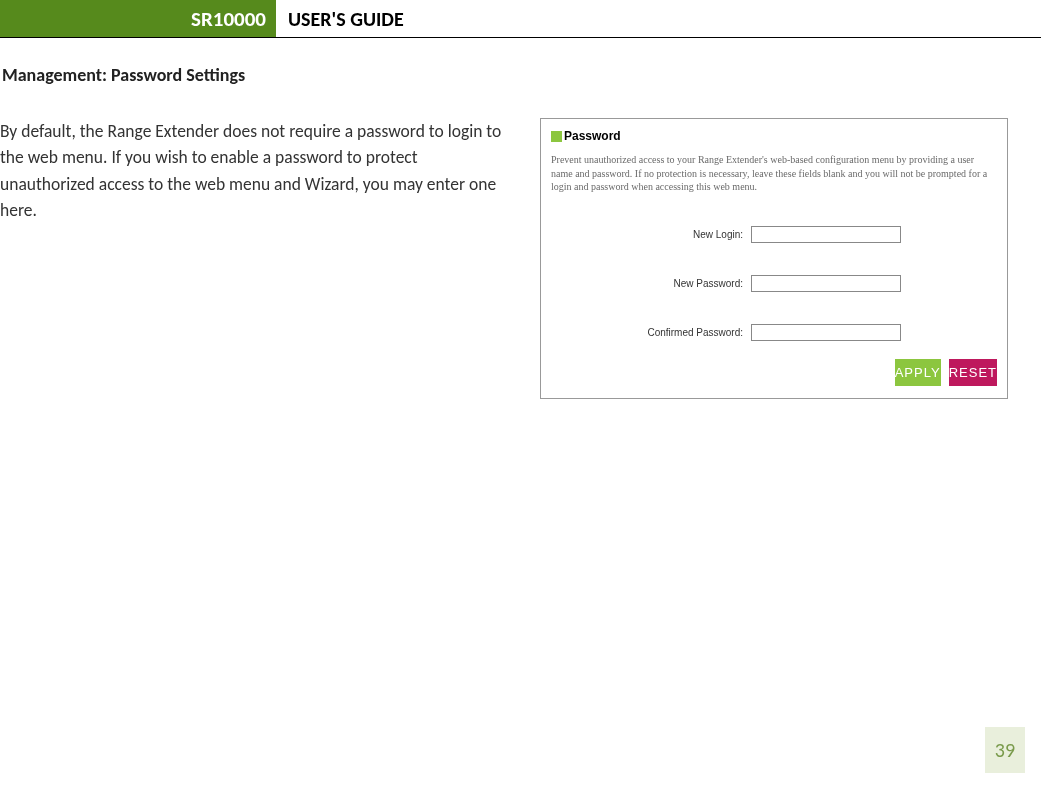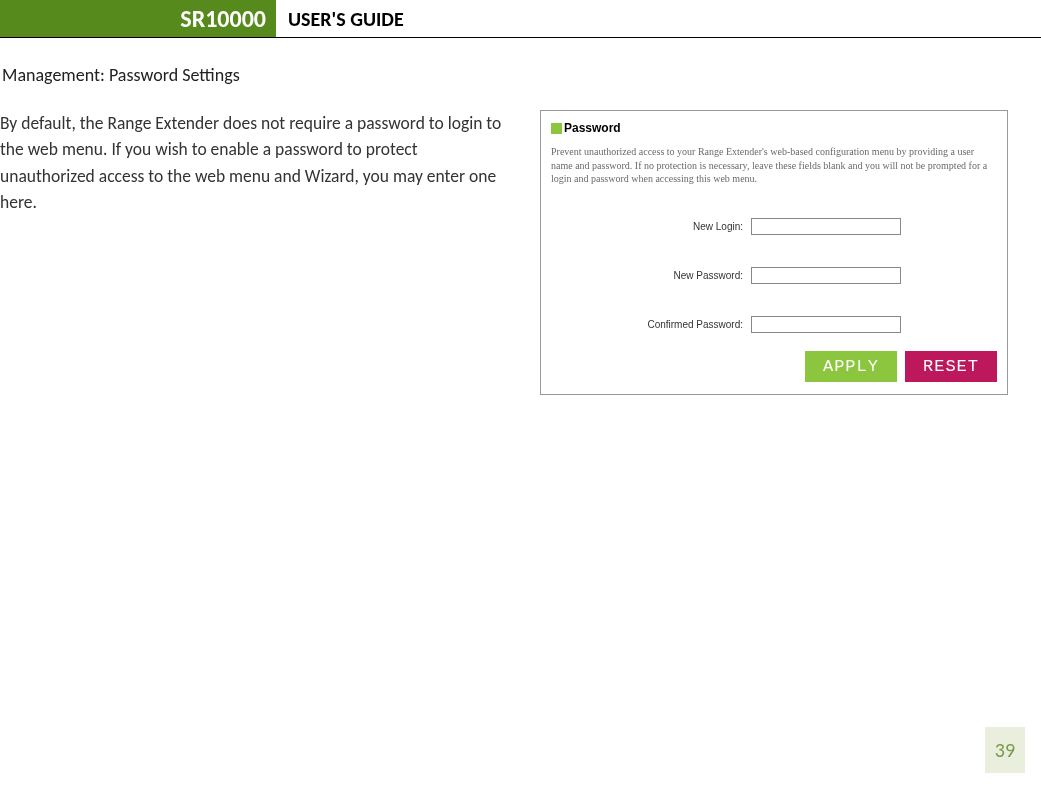--- a/index.html
+++ b/index.html
@@ -14,43 +14,43 @@
       width: 100%;
       border-bottom: 1.5px solid #000;
       display: flex;
       align-items: stretch;
       height: 38px;
     }
     .model-badge {
       background: #568a1c;
       color: #fff;
       font-weight: bold;
-      font-size: 24px;
+      font-size: 21px;
       display: flex;
       align-items: center;
       justify-content: flex-end;
       padding: 0 10px 0 0;
       width: 276px;
     }
     .guide-title {
       font-weight: bold;
       font-size: 20px;
       display: flex;
       align-items: center;
       padding-left: 12px;
       color: #000;
     }
     .page-body {
       padding: 26px 0 0 0;
     }
     .section-heading {
-      font-weight: normal;
+      font-weight: bold;
       font-size: 18px;
       color: #222;
-      margin: 0 0 24px 2px;
+      margin: 0 0 32px 2px;
     }
     .two-col {
       display: flex;
       align-items: flex-start;
       gap: 30px;
     }
     .desc-text {
       width: 510px;
       font-size: 17.5px;
       line-height: 1.5;
@@ -107,26 +107,26 @@
       font-size: 10px;
       padding: 0 2px;
     }
     .button-row {
       display: flex;
       justify-content: flex-end;
       gap: 8px;
       margin-top: 18px;
     }
     .btn {
-      font-size: 17px;
+      font-size: 13px;
       letter-spacing: 1px;
-      padding: 6px 18px;
+      padding: 6px 0;
       border: none;
       color: #fff;
-      font-family: Liberation Mono, monospace;
+      font-family: Liberation Sans, sans-serif;
       cursor: pointer;
     }
     .btn-apply { background: #8cc63f; }
     .btn-reset { background: #be185d; }
     .page-num-box {
       position: absolute;
       right: 16px;
       bottom: 18px;
       width: 40px;
       height: 46px;

